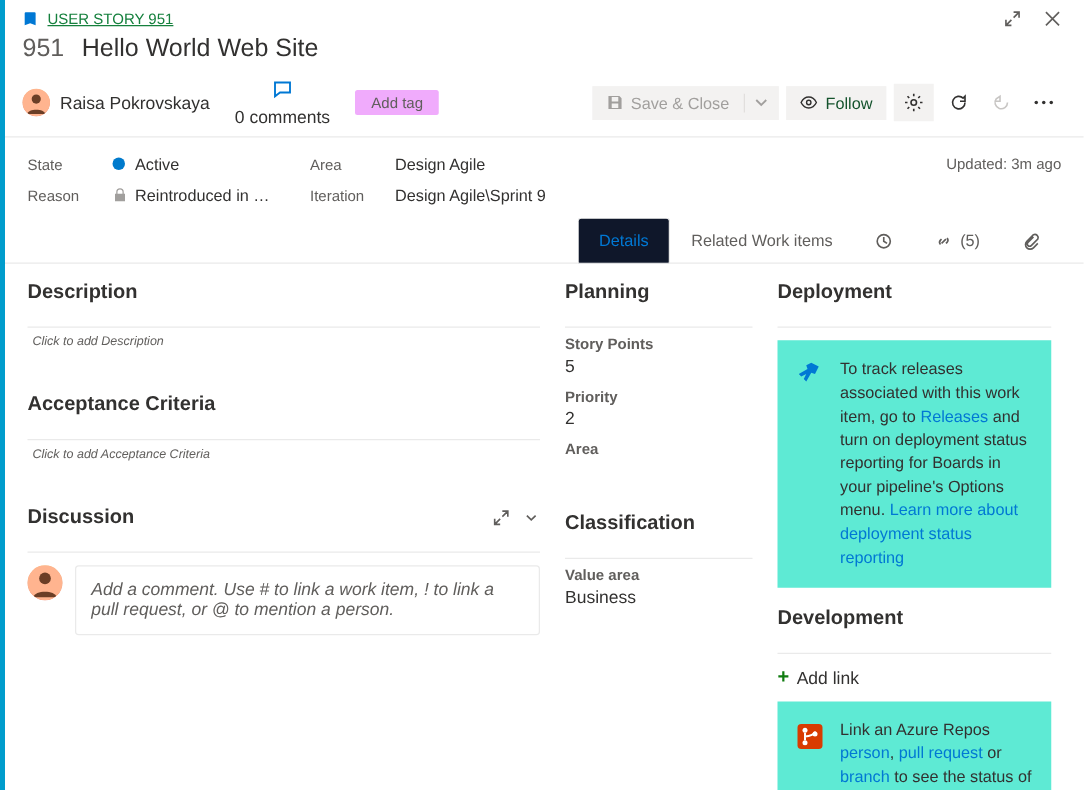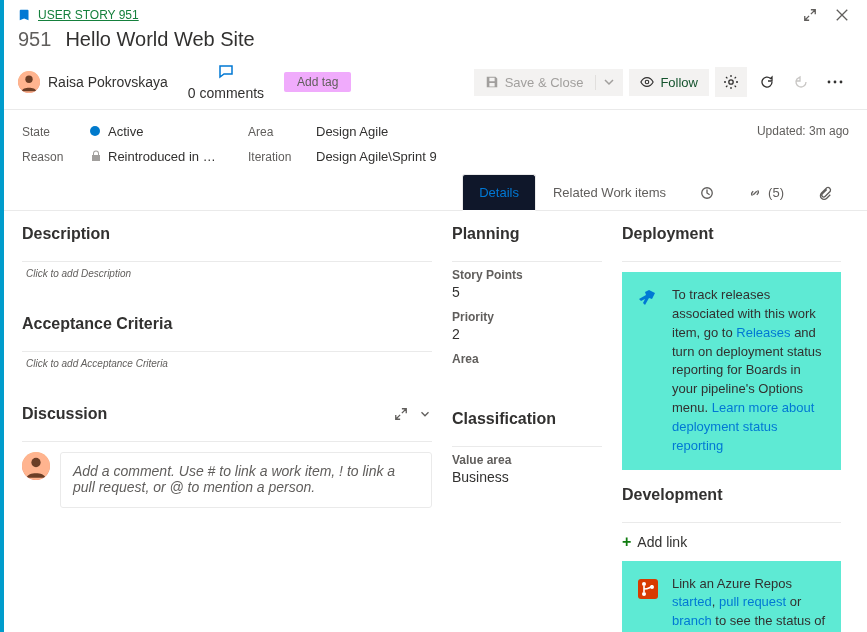--- a/index.html
+++ b/index.html
@@ -305,21 +305,21 @@
           <div class="ico-box">
             <svg width="24" height="24" viewBox="0 0 24 24">
                 <rect x="2" y="2" width="20" height="20" rx="3" fill="#d83b01"></rect>
                 <circle cx="8" cy="7" r="2" fill="#fff"></circle>
                 <circle cx="8" cy="17" r="2" fill="#fff"></circle>
                 <circle cx="16" cy="10" r="2" fill="#fff"></circle>
                 <path d="M8 9v6M8 12c4 0 8-2 8-4" stroke="#fff" stroke-width="1.6" fill="none"></path>
               </svg>
           </div>
           <div>
-            <span>Link an Azure Repos </span><span class="link">started</span><span>, </span><span class="link">pull request</span><span> or </span><span class="link">branch</span><span> to see the status of your development. You can also </span><span class="link highlight-box">create a branch</span><span> to get started.</span>
+            <span>Link an Azure Repos </span><span class="link">person</span><span>, </span><span class="link">pull request</span><span> or </span><span class="link">branch</span><span> to see the status of your development. You can also </span><span class="link highlight-box">create a branch</span><span> to get started.</span>
           </div>
         </div>
       </div>
 
     </div>
   </div>
 
 </div>
 
 </body></html>

